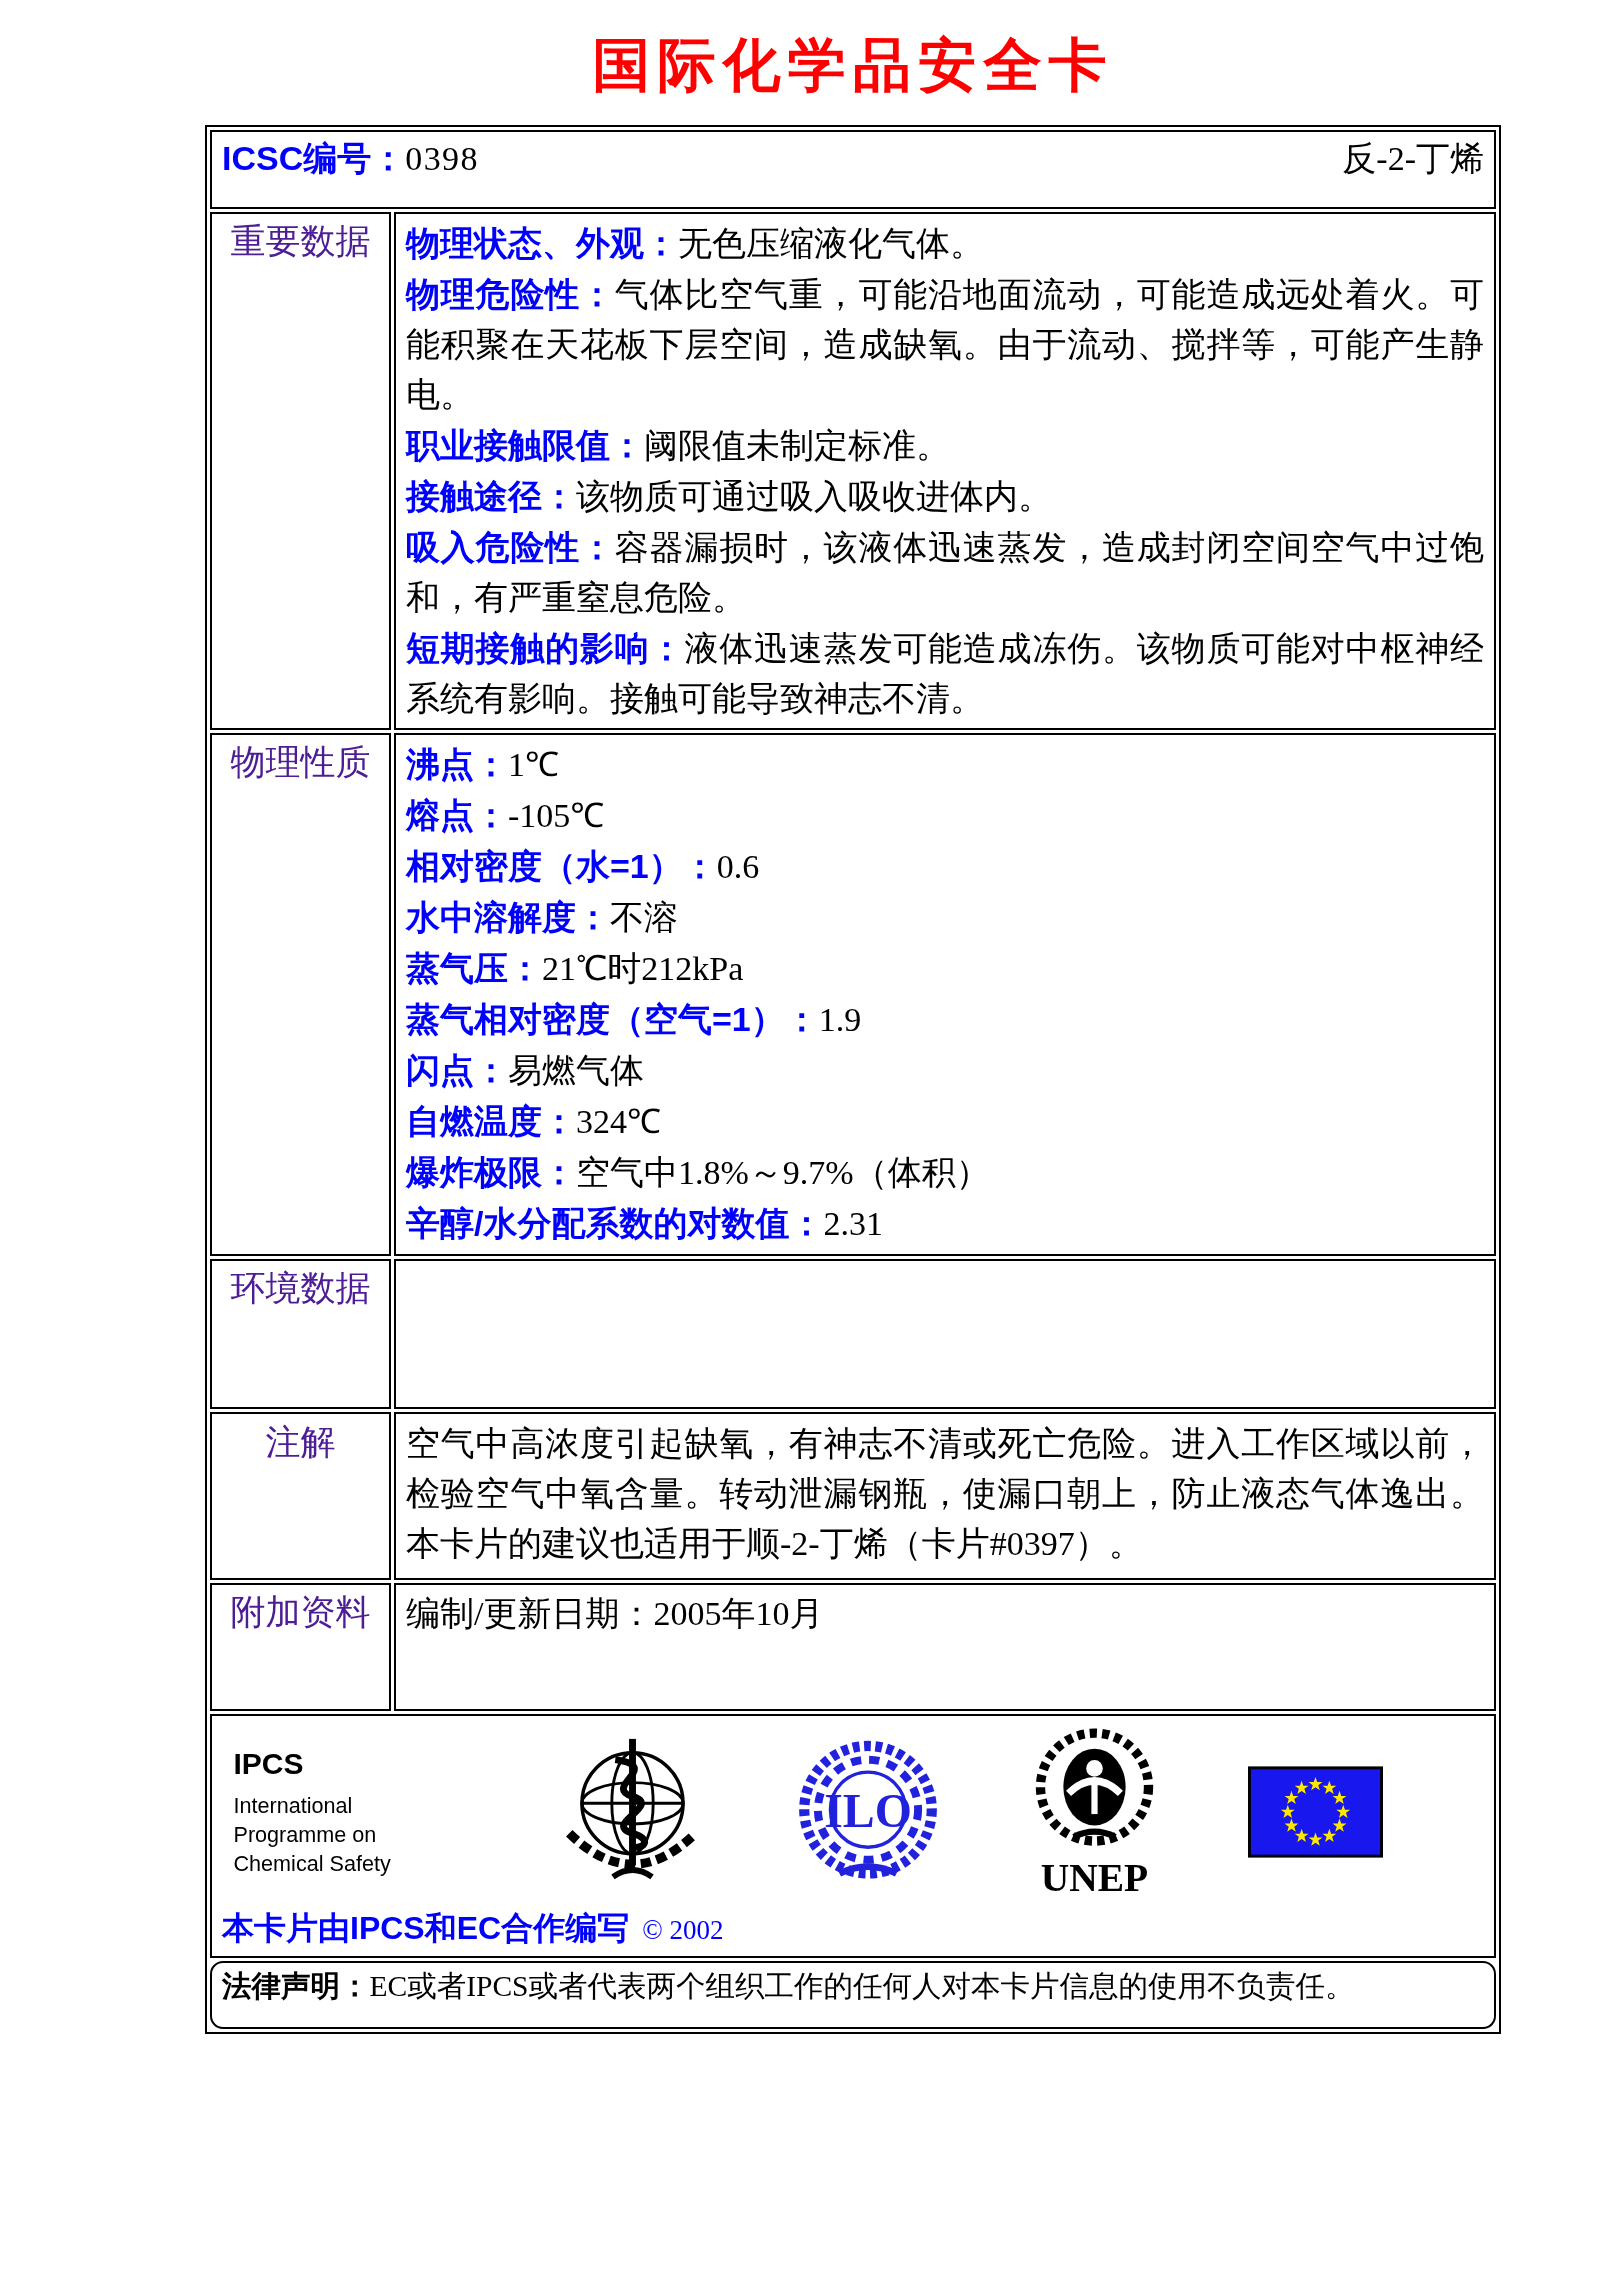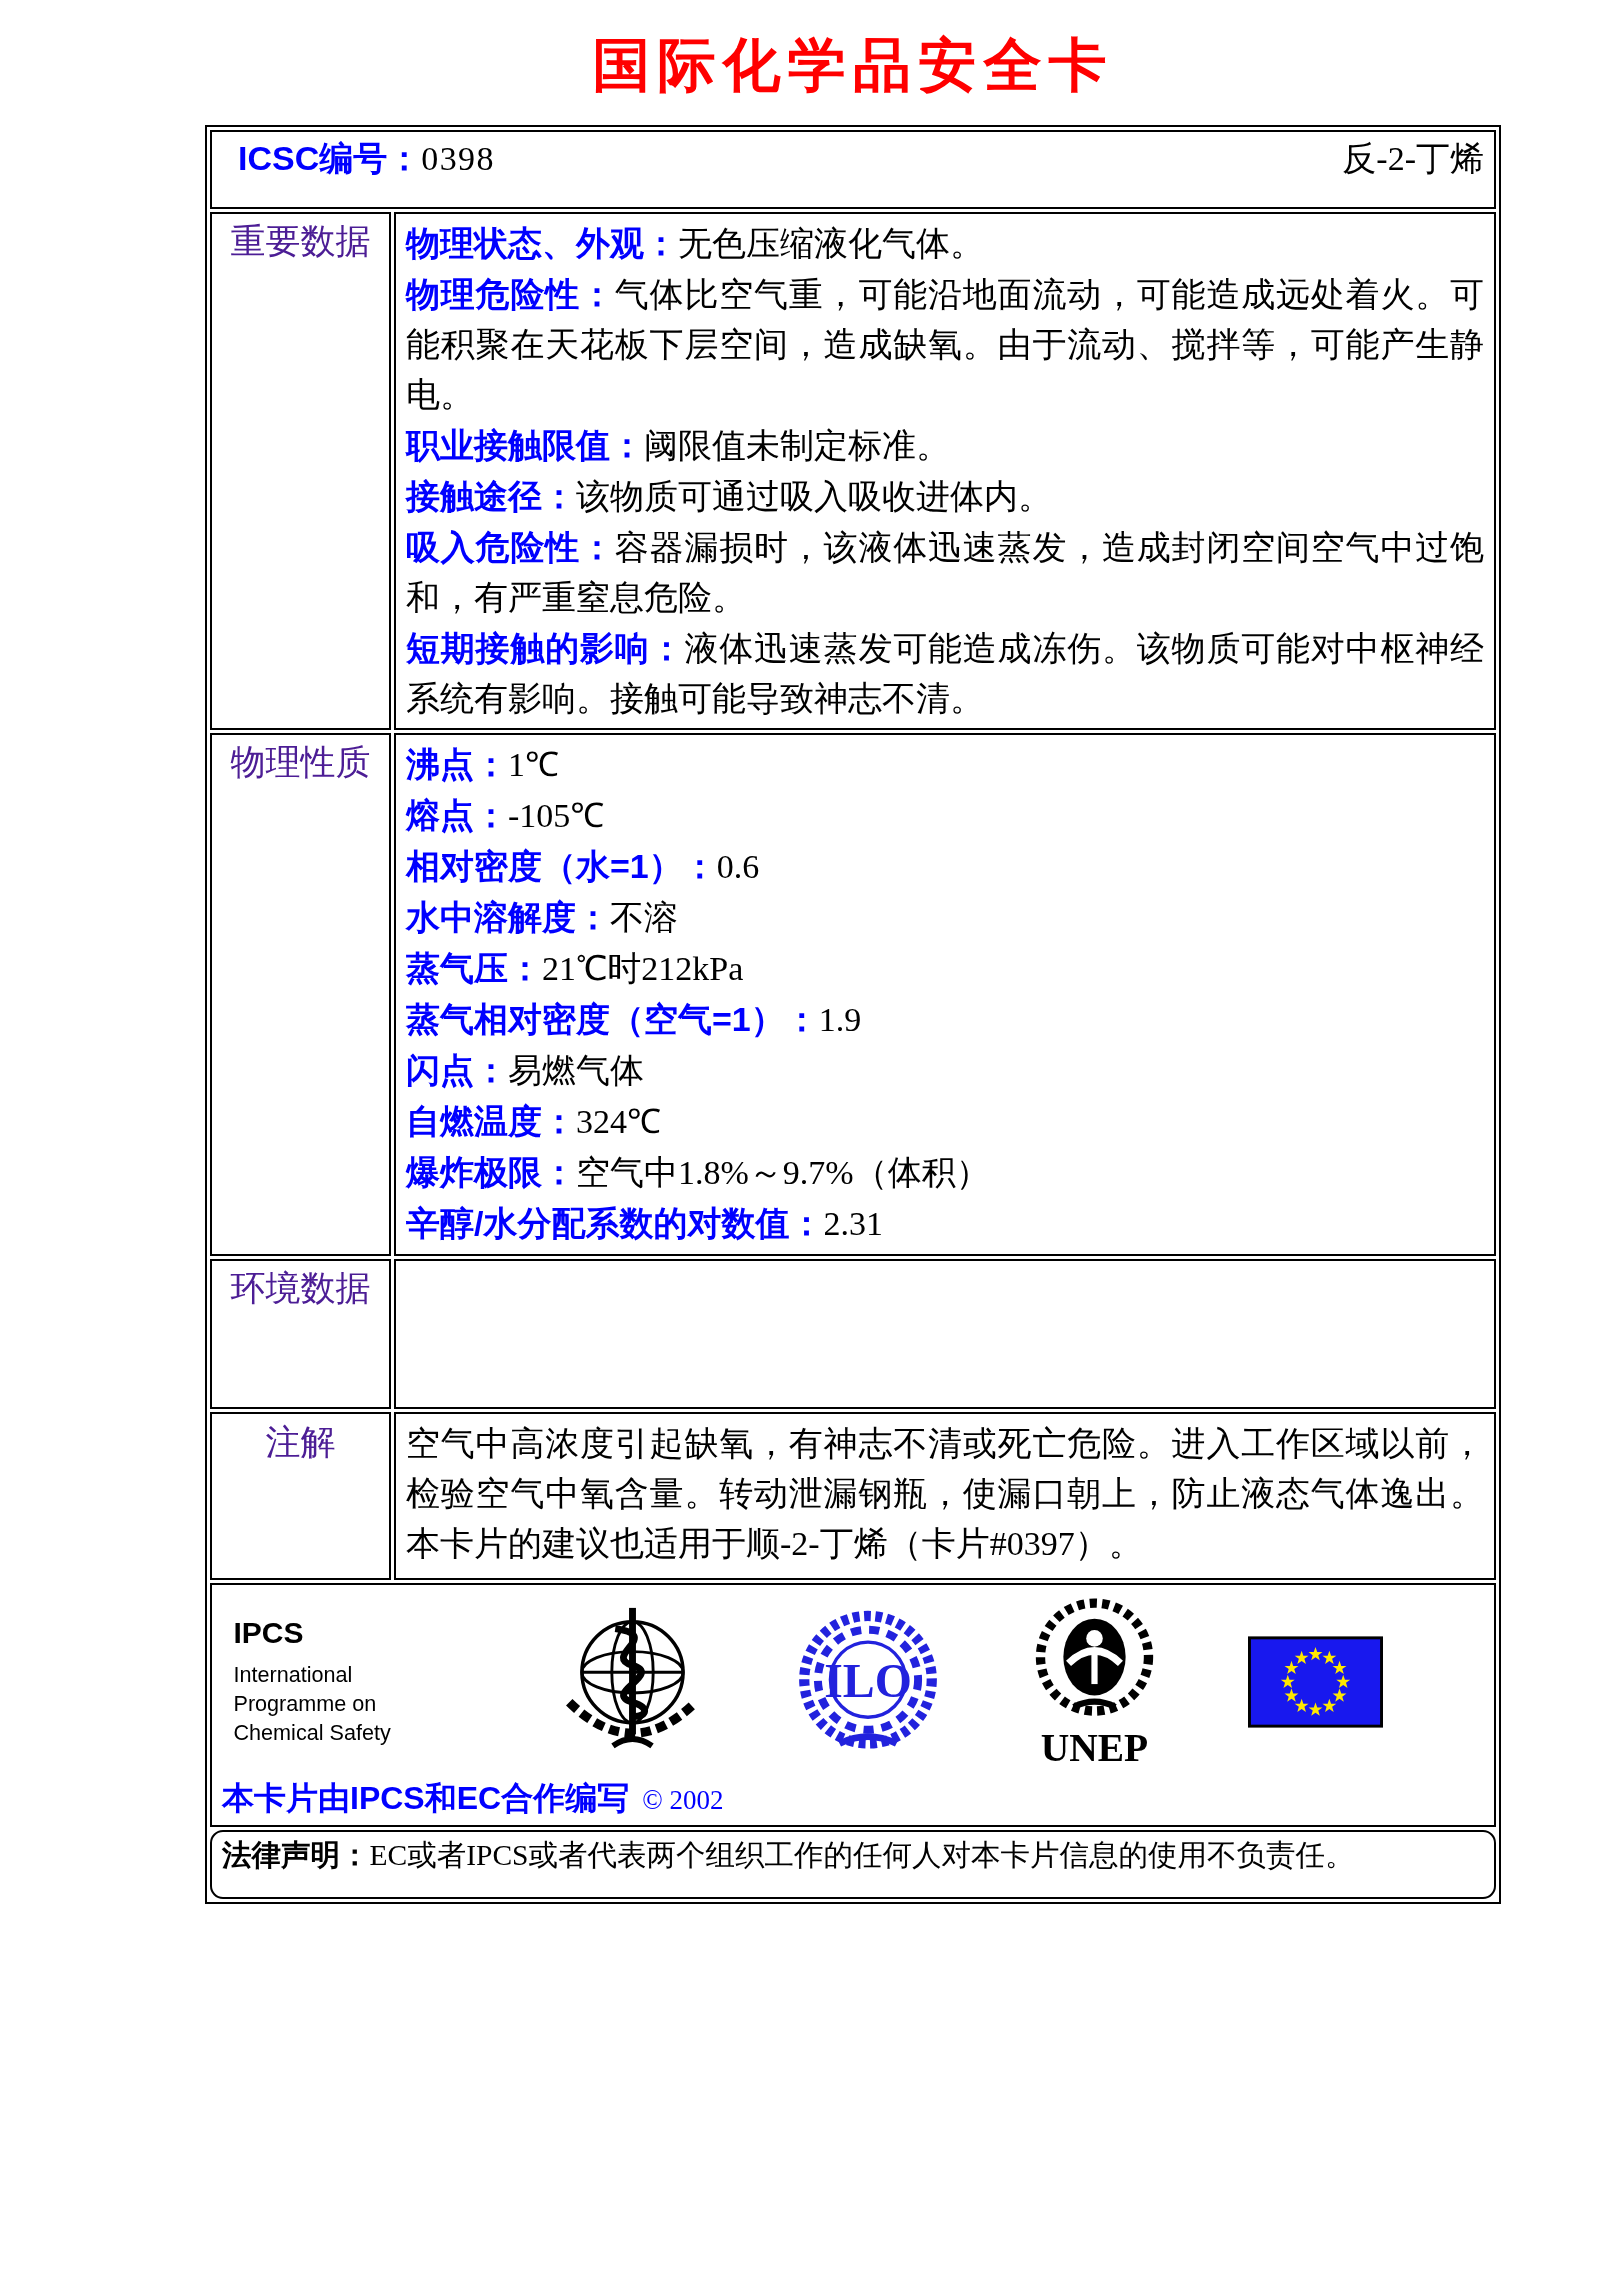--- a/index.html
+++ b/index.html
@@ -39,21 +39,21 @@
   }
   table.card td {
     border: 2.9px solid #000000;
     background: #ffffff;
     padding: 4.3px 10px;
     vertical-align: top;
   }
 
   
   td.hdr-cell { height: 66px; vertical-align: middle; }
-  .hdr-flex { display: flex; justify-content: space-between; align-items: center; margin-left: 16px; }
+  .hdr-flex { display: flex; justify-content: space-between; align-items: center; }
   .hdr-left { font-size: 34px; }
   .hdr-left .lbl { color: #0000ff; font-family: "Liberation Sans", sans-serif; font-weight: bold; }
   .hdr-left .val { color: #000000; letter-spacing: 1.4px; }
   .hdr-right { font-size: 34px; color: #000000; }
 
   
   td.sec-label {
     vertical-align: middle;
     text-align: center;
     color: #4c1d95;
@@ -168,20 +168,26 @@
     <td class="content h-environ"></td>
   </tr>
 
   <tr>
     <td class="sec-label h-notes">注解</td>
     <td class="content h-notes">
       <div class="flow val-inline">空气中高浓度引起缺氧，有神志不清或死亡危险。进入工作区域以前，检验空气中氧含量。转动泄漏钢瓶，使漏口朝上，防止液态气体逸出。本卡片的建议也适用于顺-2-丁烯（卡片#0397）。</div>
     </td>
   </tr>
 
+  <tr>
+    <td class="sec-label h-addinfo">附加资料</td>
+    <td class="content h-addinfo">
+      <div class="val-inline">编制/更新日期：2005年10月</div>
+    </td>
+  </tr>
 
   <tr>
     <td class="h-logos" colspan="2">
       <div class="logos-flex">
         <div class="ipcs-block">
           <div class="ipcs-acronym">IPCS</div>
           <div class="ipcs-sub">
             <div>International</div>
             <div>Programme on</div>
             <div>Chemical Safety</div>

